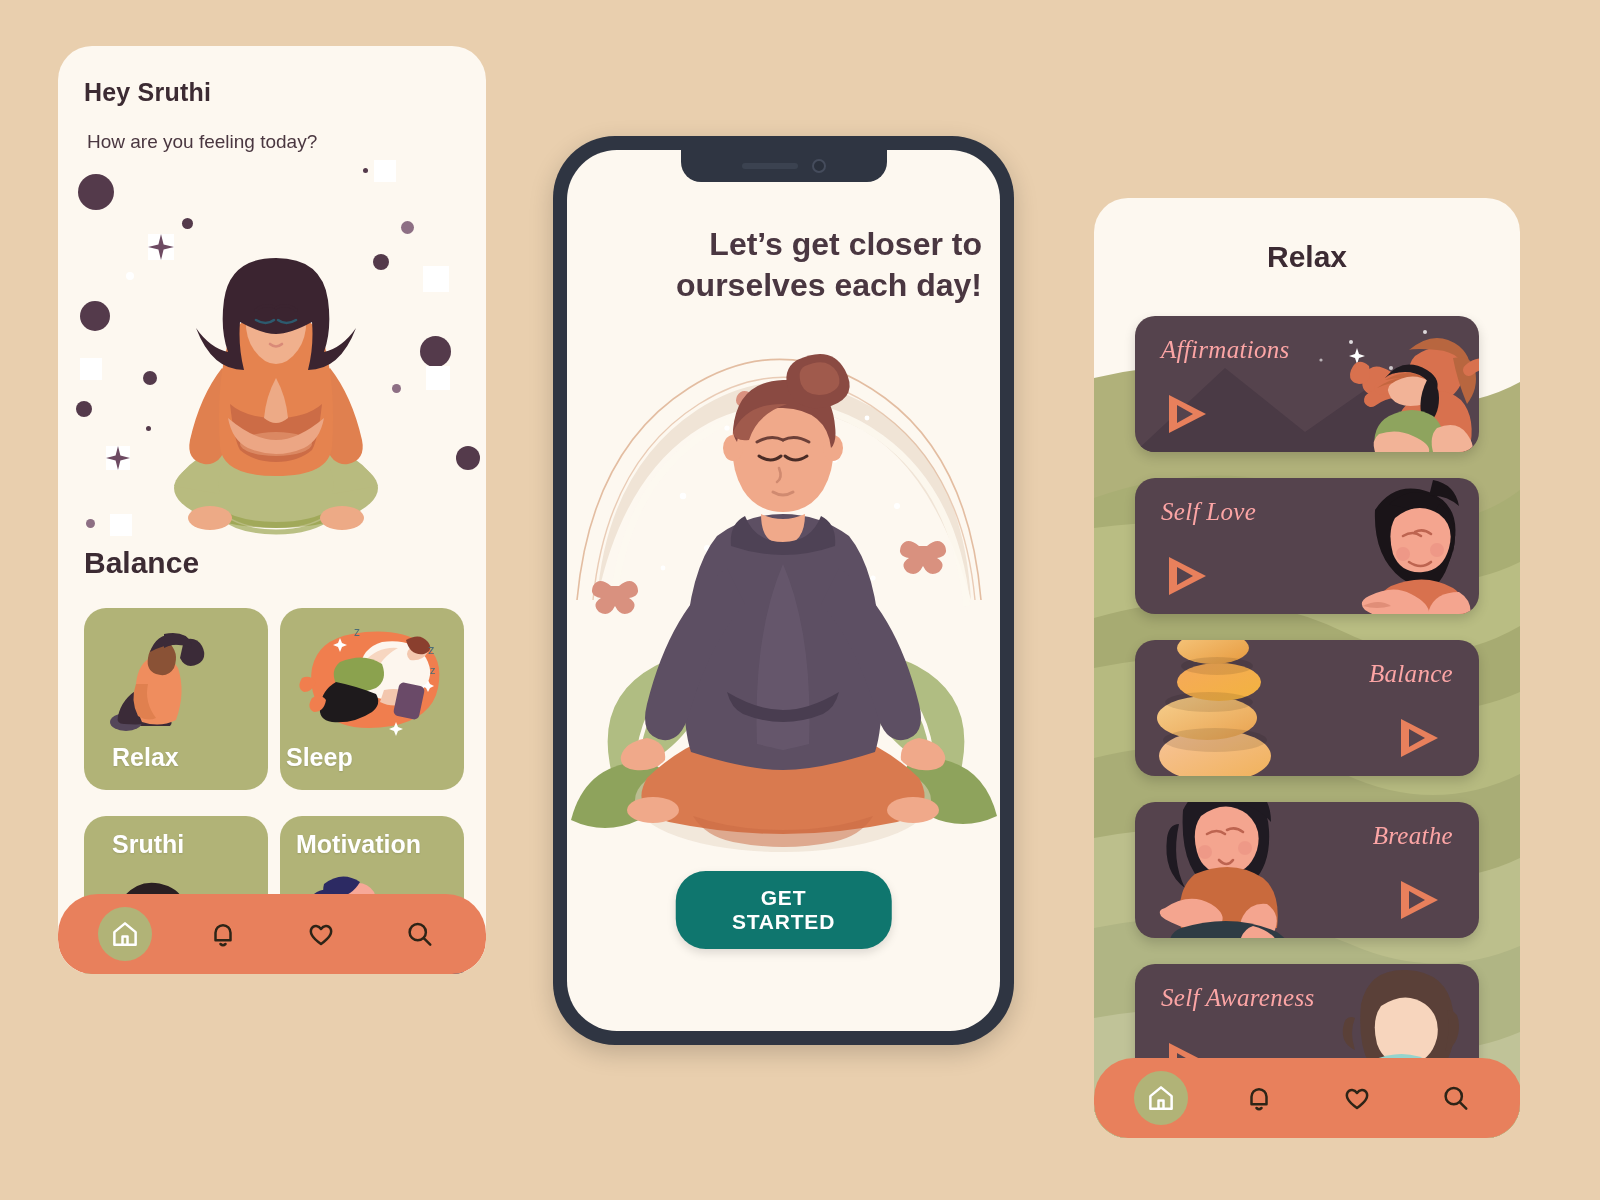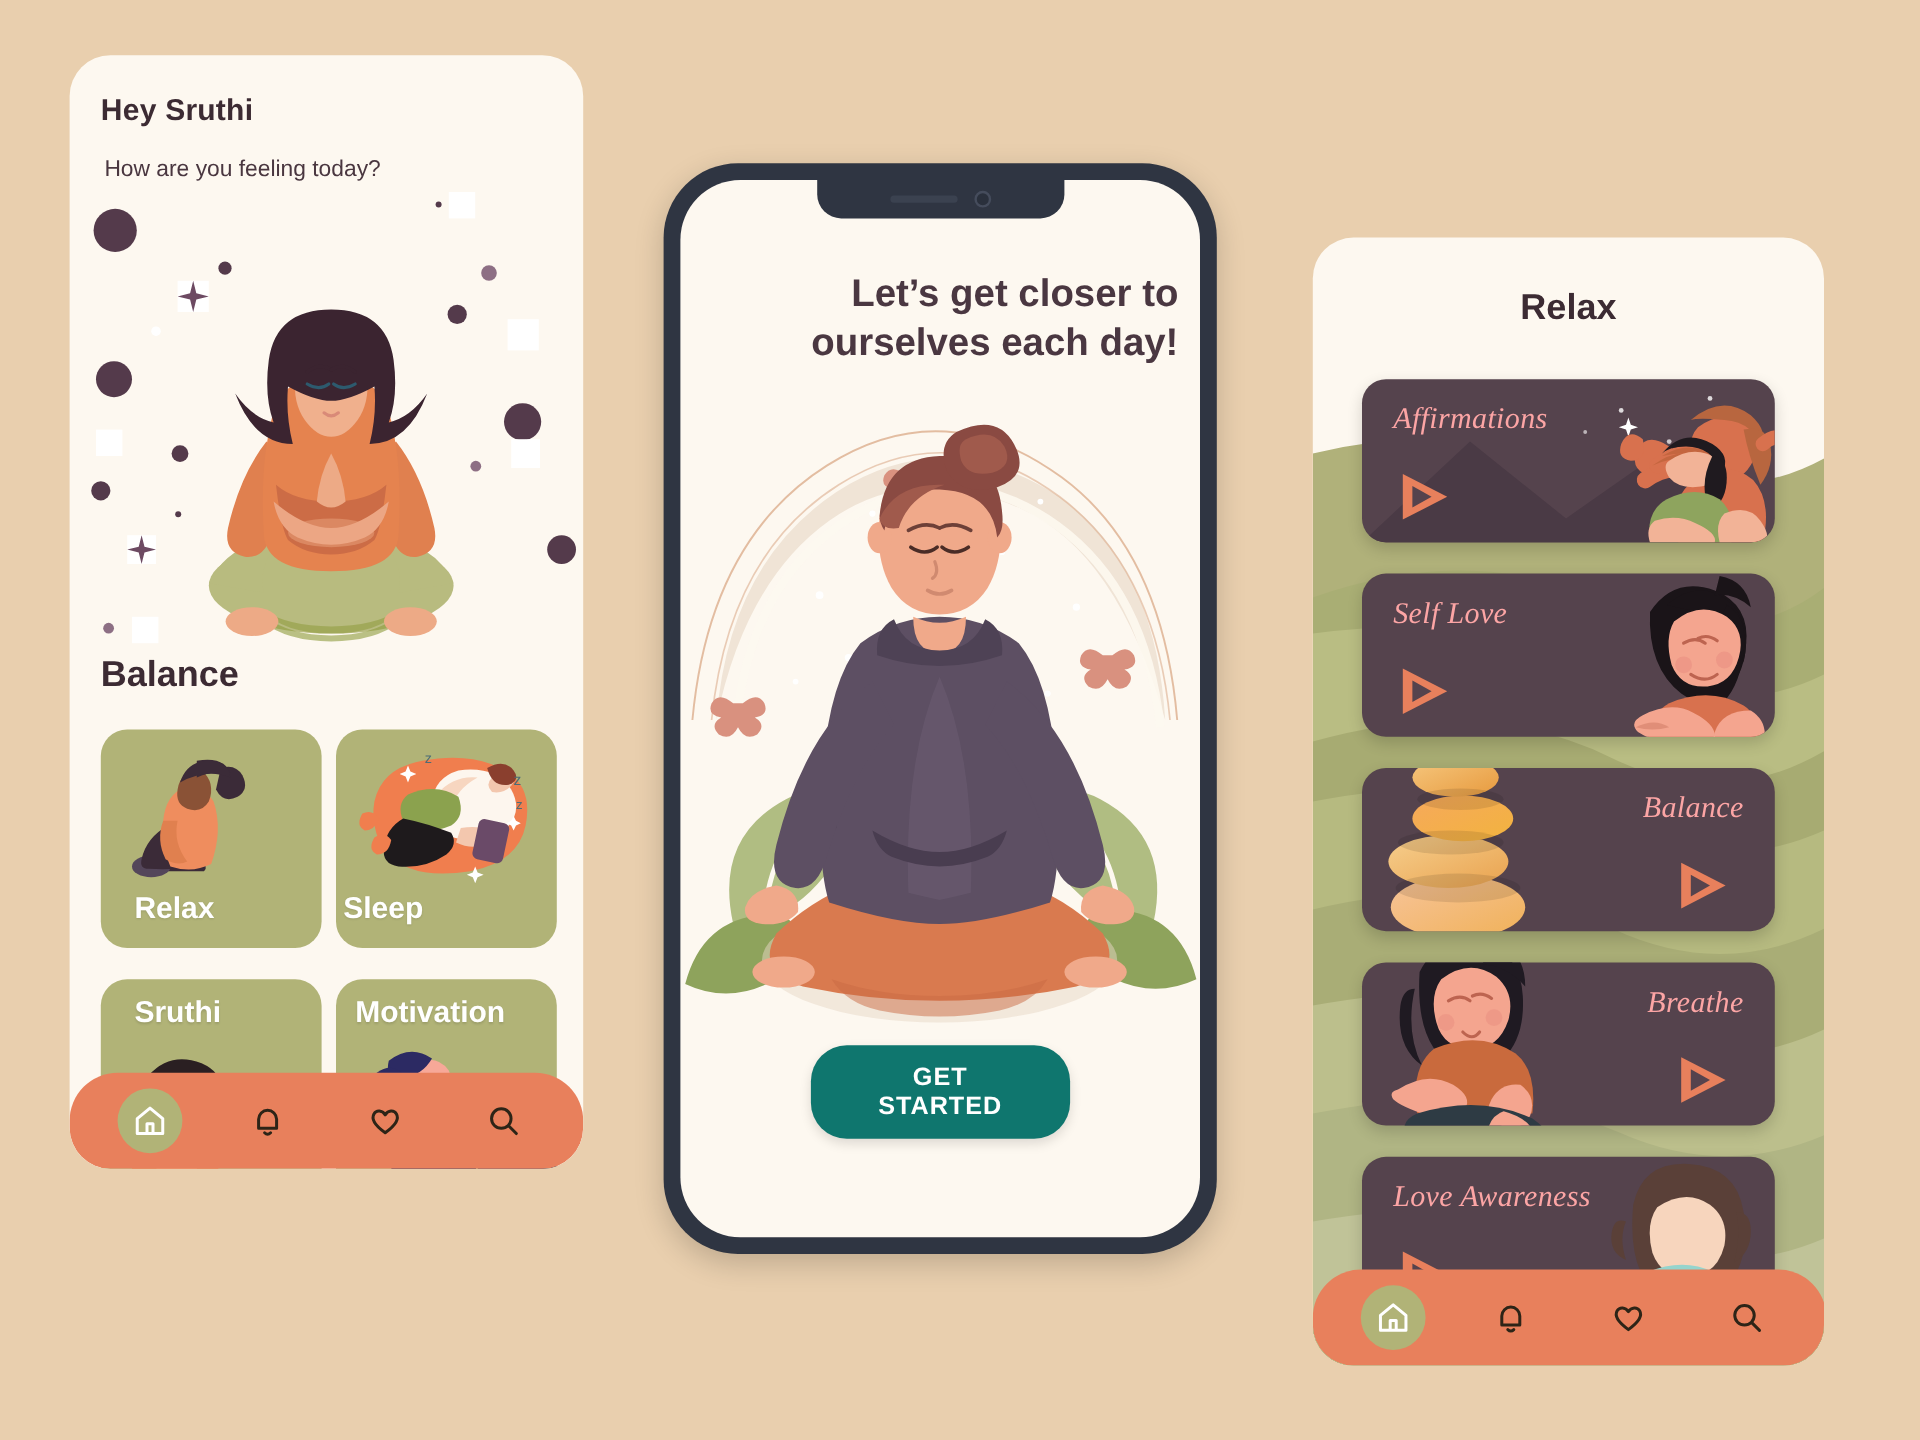--- a/index.html
+++ b/index.html
@@ -504,21 +504,21 @@
       <div class="ritem left">
         <svg class="art" style="right:16px; bottom:-10px; width:130px; height:146px;" viewBox="0 0 130 146">
           <path d="M28 40 q8 -36 46 -34 q40 2 46 40 q6 40 -14 62 q-20 22 -44 14 q-40 -14 -34 -82 z" fill="#5a4038"></path>
           <path d="M22 54 q-10 -4 -12 10 q-2 16 12 22 q-6 -18 0 -32 z" fill="#5a4038"></path>
           <path d="M114 46 q12 0 12 16 q0 18 -14 26 q6 -22 2 -42 z" fill="#5a4038"></path>
           <path d="M48 42 q24 -16 44 -2 q16 12 12 34 q-6 24 -28 26 q-24 2 -32 -20 q-6 -24 4 -38 z" fill="#f7d5bd"></path>
           <path d="M40 96 q34 -14 62 4 q18 12 16 46 l-94 0 q-6 -36 16 -50 z" fill="#95d4cd"></path>
           <path d="M26 118 q20 -12 38 -2 q14 8 12 18 l-54 0 q-4 -10 4 -16 z" fill="#f7d5bd"></path>
           <path d="M100 114 q18 8 18 26 l-34 0 q2 -20 16 -26 z" fill="#f7d5bd"></path>
         </svg>
-        <div class="ritem-label">Love Awareness</div>
+        <div class="ritem-label">Self Awareness</div>
         <svg class="play" viewBox="0 0 46 44">
           <path d="M6 3 L43 22 L6 41 Z" fill="#e8805c"></path>
           <path d="M14 13 L30 22 L14 31 Z" fill="#55434d"></path>
         </svg>
       </div>
     </div>
 
     <div class="navbar">
       <div class="nav-btn active">
         <svg class="nav-ico" viewBox="0 0 24 24">

